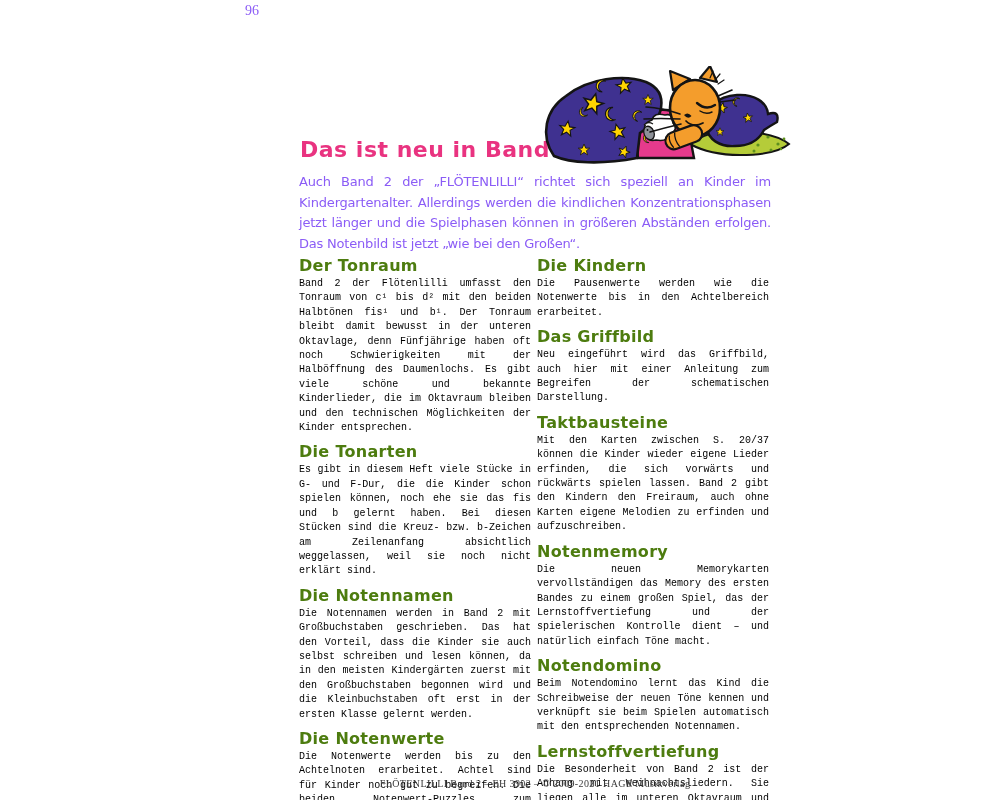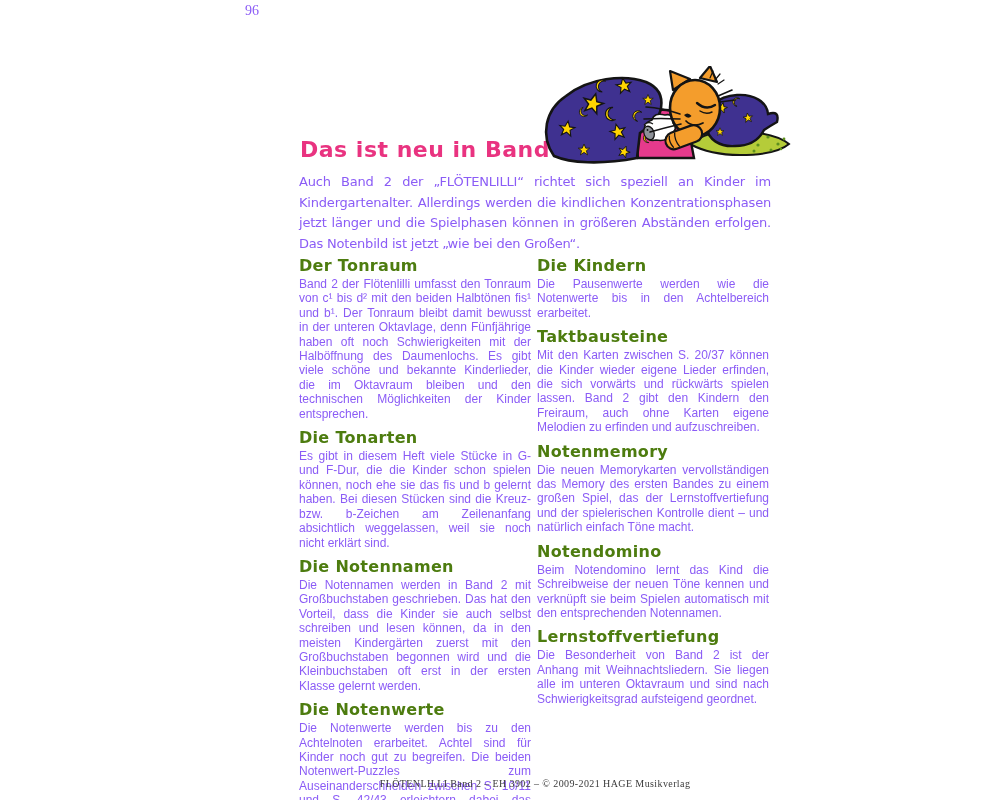--- a/index.html
+++ b/index.html
@@ -27,22 +27,22 @@
   .col{position:absolute;top:256px;width:232px;}
   .col-left{left:299px;}
   .col-right{left:537px;}
   .col section{margin:0 0 7px 0;}
   .col h2{
     margin:0 0 2px 0;font-family:"DejaVu Sans",sans-serif;
     font-size:16px;line-height:19px;font-weight:600;color:#4d7c0f;
     letter-spacing:0.3px;
   }
   .col p{
-    margin:0;font-family:Liberation Sans, sans-serif;
-    font-size:12px;line-height:14.4px;color:#8b5cf6;text-align:justify;
+    margin:0;font-family:Liberation Mono, monospace;
+    font-size:10px;line-height:14.4px;color:#000000;text-align:justify;
   }
   .footer{
     position:absolute;left:299px;top:778px;width:472px;text-align:center;
     font-family:"Liberation Serif",serif;font-size:10px;color:#3a3a3a;
     letter-spacing:0.4px;
   }
 </style>
 </head>
 <body>
 
@@ -151,20 +151,24 @@
     <p>Die Notenwerte werden bis zu den Achtelnoten erarbeitet. Achtel sind für Kinder noch gut zu begreifen. Die beiden Notenwert-Puzzles zum Auseinanderschneiden zwischen S. 10/11 und S. 42/43 erleichtern dabei das Begreifen von Brüchen, indem sie den Bezug zum täglichen Leben herstellen (z.B. Teilen von Äpfeln).</p>
   </section>
 </div>
 
 <div class="col col-right">
   <section>
     <h2>Die Kindern</h2>
     <p>Die Pausenwerte werden wie die Notenwerte bis in den Achtelbereich erarbeitet.</p>
   </section>
   <section>
+    <h2>Das Griffbild</h2>
+    <p>Neu eingeführt wird das Griffbild, auch hier mit einer Anleitung zum Begreifen der schematischen Darstellung.</p>
+  </section>
+  <section>
     <h2>Taktbausteine</h2>
     <p>Mit den Karten zwischen S. 20/37 können die Kinder wieder eigene Lieder erfinden, die sich vorwärts und rückwärts spielen lassen. Band 2 gibt den Kindern den Freiraum, auch ohne Karten eigene Melodien zu erfinden und aufzuschreiben.</p>
   </section>
   <section>
     <h2>Notenmemory</h2>
     <p>Die neuen Memorykarten vervollständigen das Memory des ersten Bandes zu einem großen Spiel, das der Lernstoffvertiefung und der spielerischen Kontrolle dient – und natürlich einfach Töne macht.</p>
   </section>
   <section>
     <h2>Notendomino</h2>
     <p>Beim Notendomino lernt das Kind die Schreibweise der neuen Töne kennen und verknüpft sie beim Spielen automatisch mit den entsprechenden Notennamen.</p>

